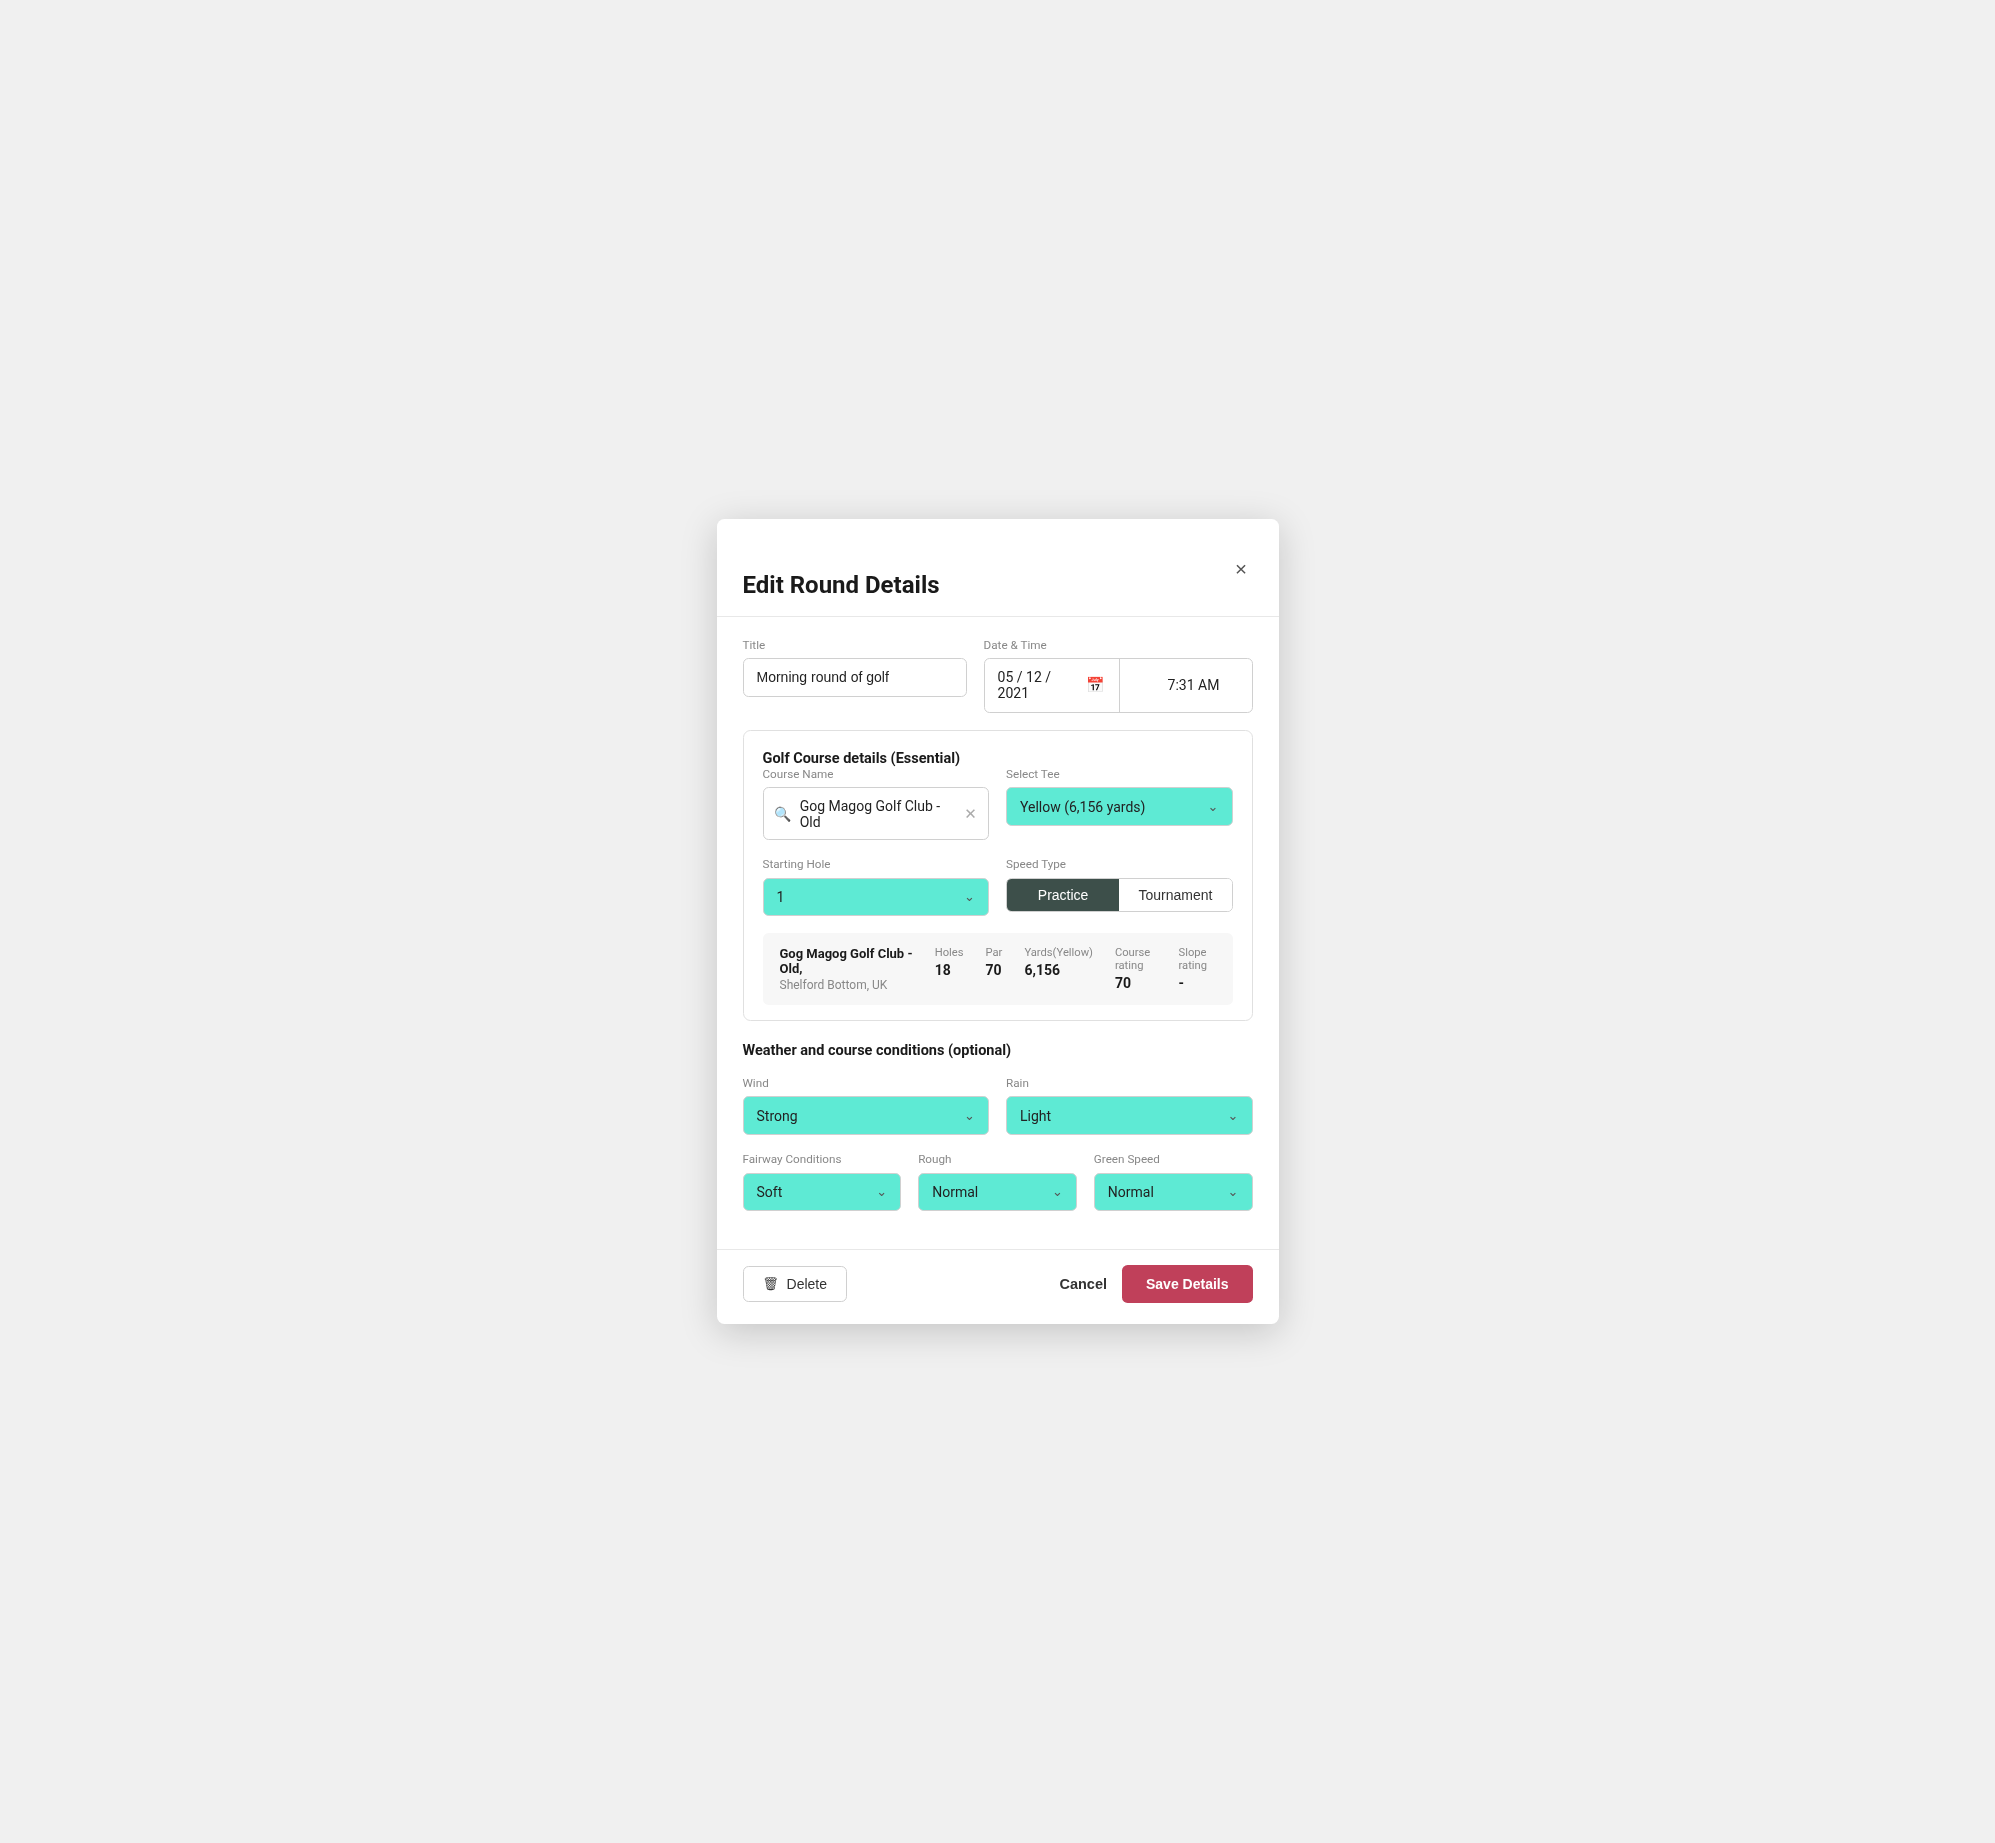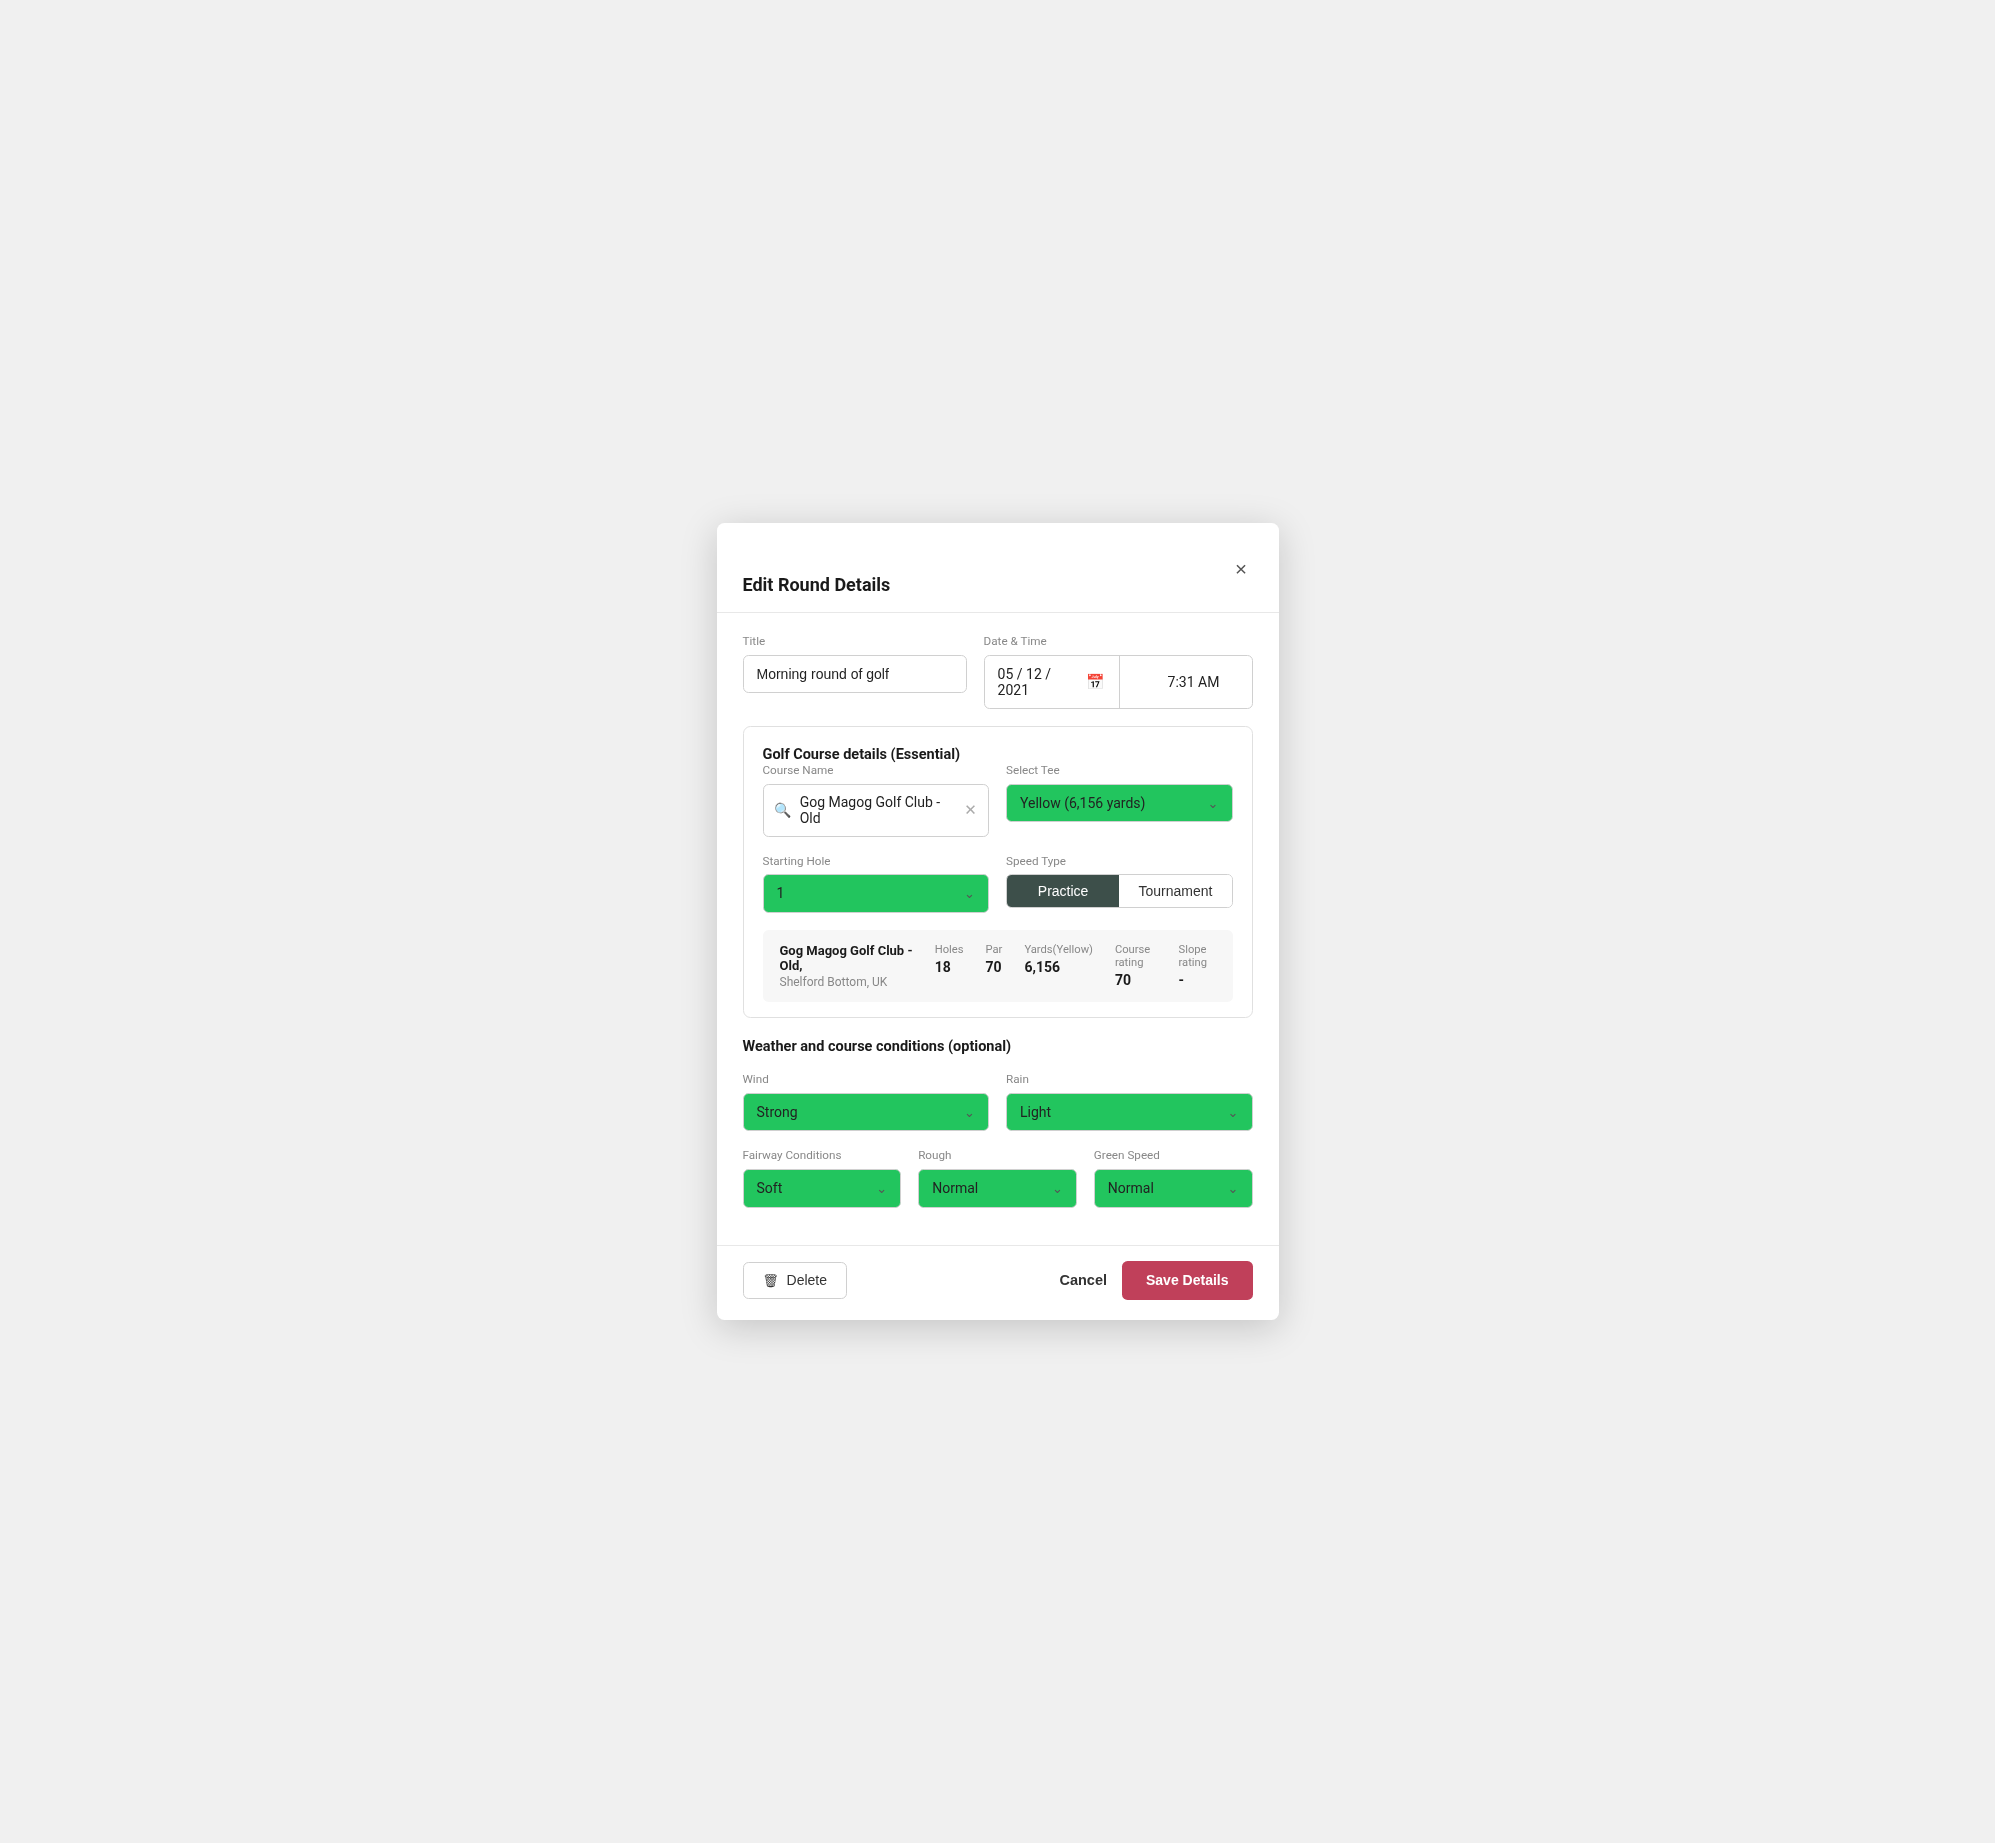--- a/index.html
+++ b/index.html
@@ -21,21 +21,21 @@
       overflow: hidden;
     }
     .modal-header {
       display: flex;
       justify-content: space-between;
       align-items: center;
       padding: 20.6px 26px 17px 26px;
       border-bottom: 0.9px solid #e8e8e8;
     }
     .modal-title {
-      font-size: 18px;
+      font-size: 24px;
       font-weight: 700;
       color: #1a1a1a;
       margin-top: 31px;
     }
     .close-btn {
       background: none;
       border: none;
       cursor: pointer;
       font-size: 20.6px;
       color: #555;
@@ -127,21 +127,21 @@
     }
     .search-icon { color: #bbb; font-size: 14px; }
     .course-name-text { flex: 1; }
     .clear-icon { color: #aaa; cursor: pointer; font-size: 15px; }
     .select-field {
       border: 1.4px solid #d0d0d0;
       border-radius: 5.6px;
       padding: 10.3px 13px;
       font-size: 14px;
       color: #222;
-      background: #22c55e;
+      background: #5eead4;
       display: flex;
       align-items: center;
       justify-content: space-between;
       cursor: pointer;
     }
     .chevron-icon { color: #555; font-size: 13px; }
     .game-type-toggle {
       display: flex;
       border: 1.4px solid #d0d0d0;
       border-radius: 5.6px;

